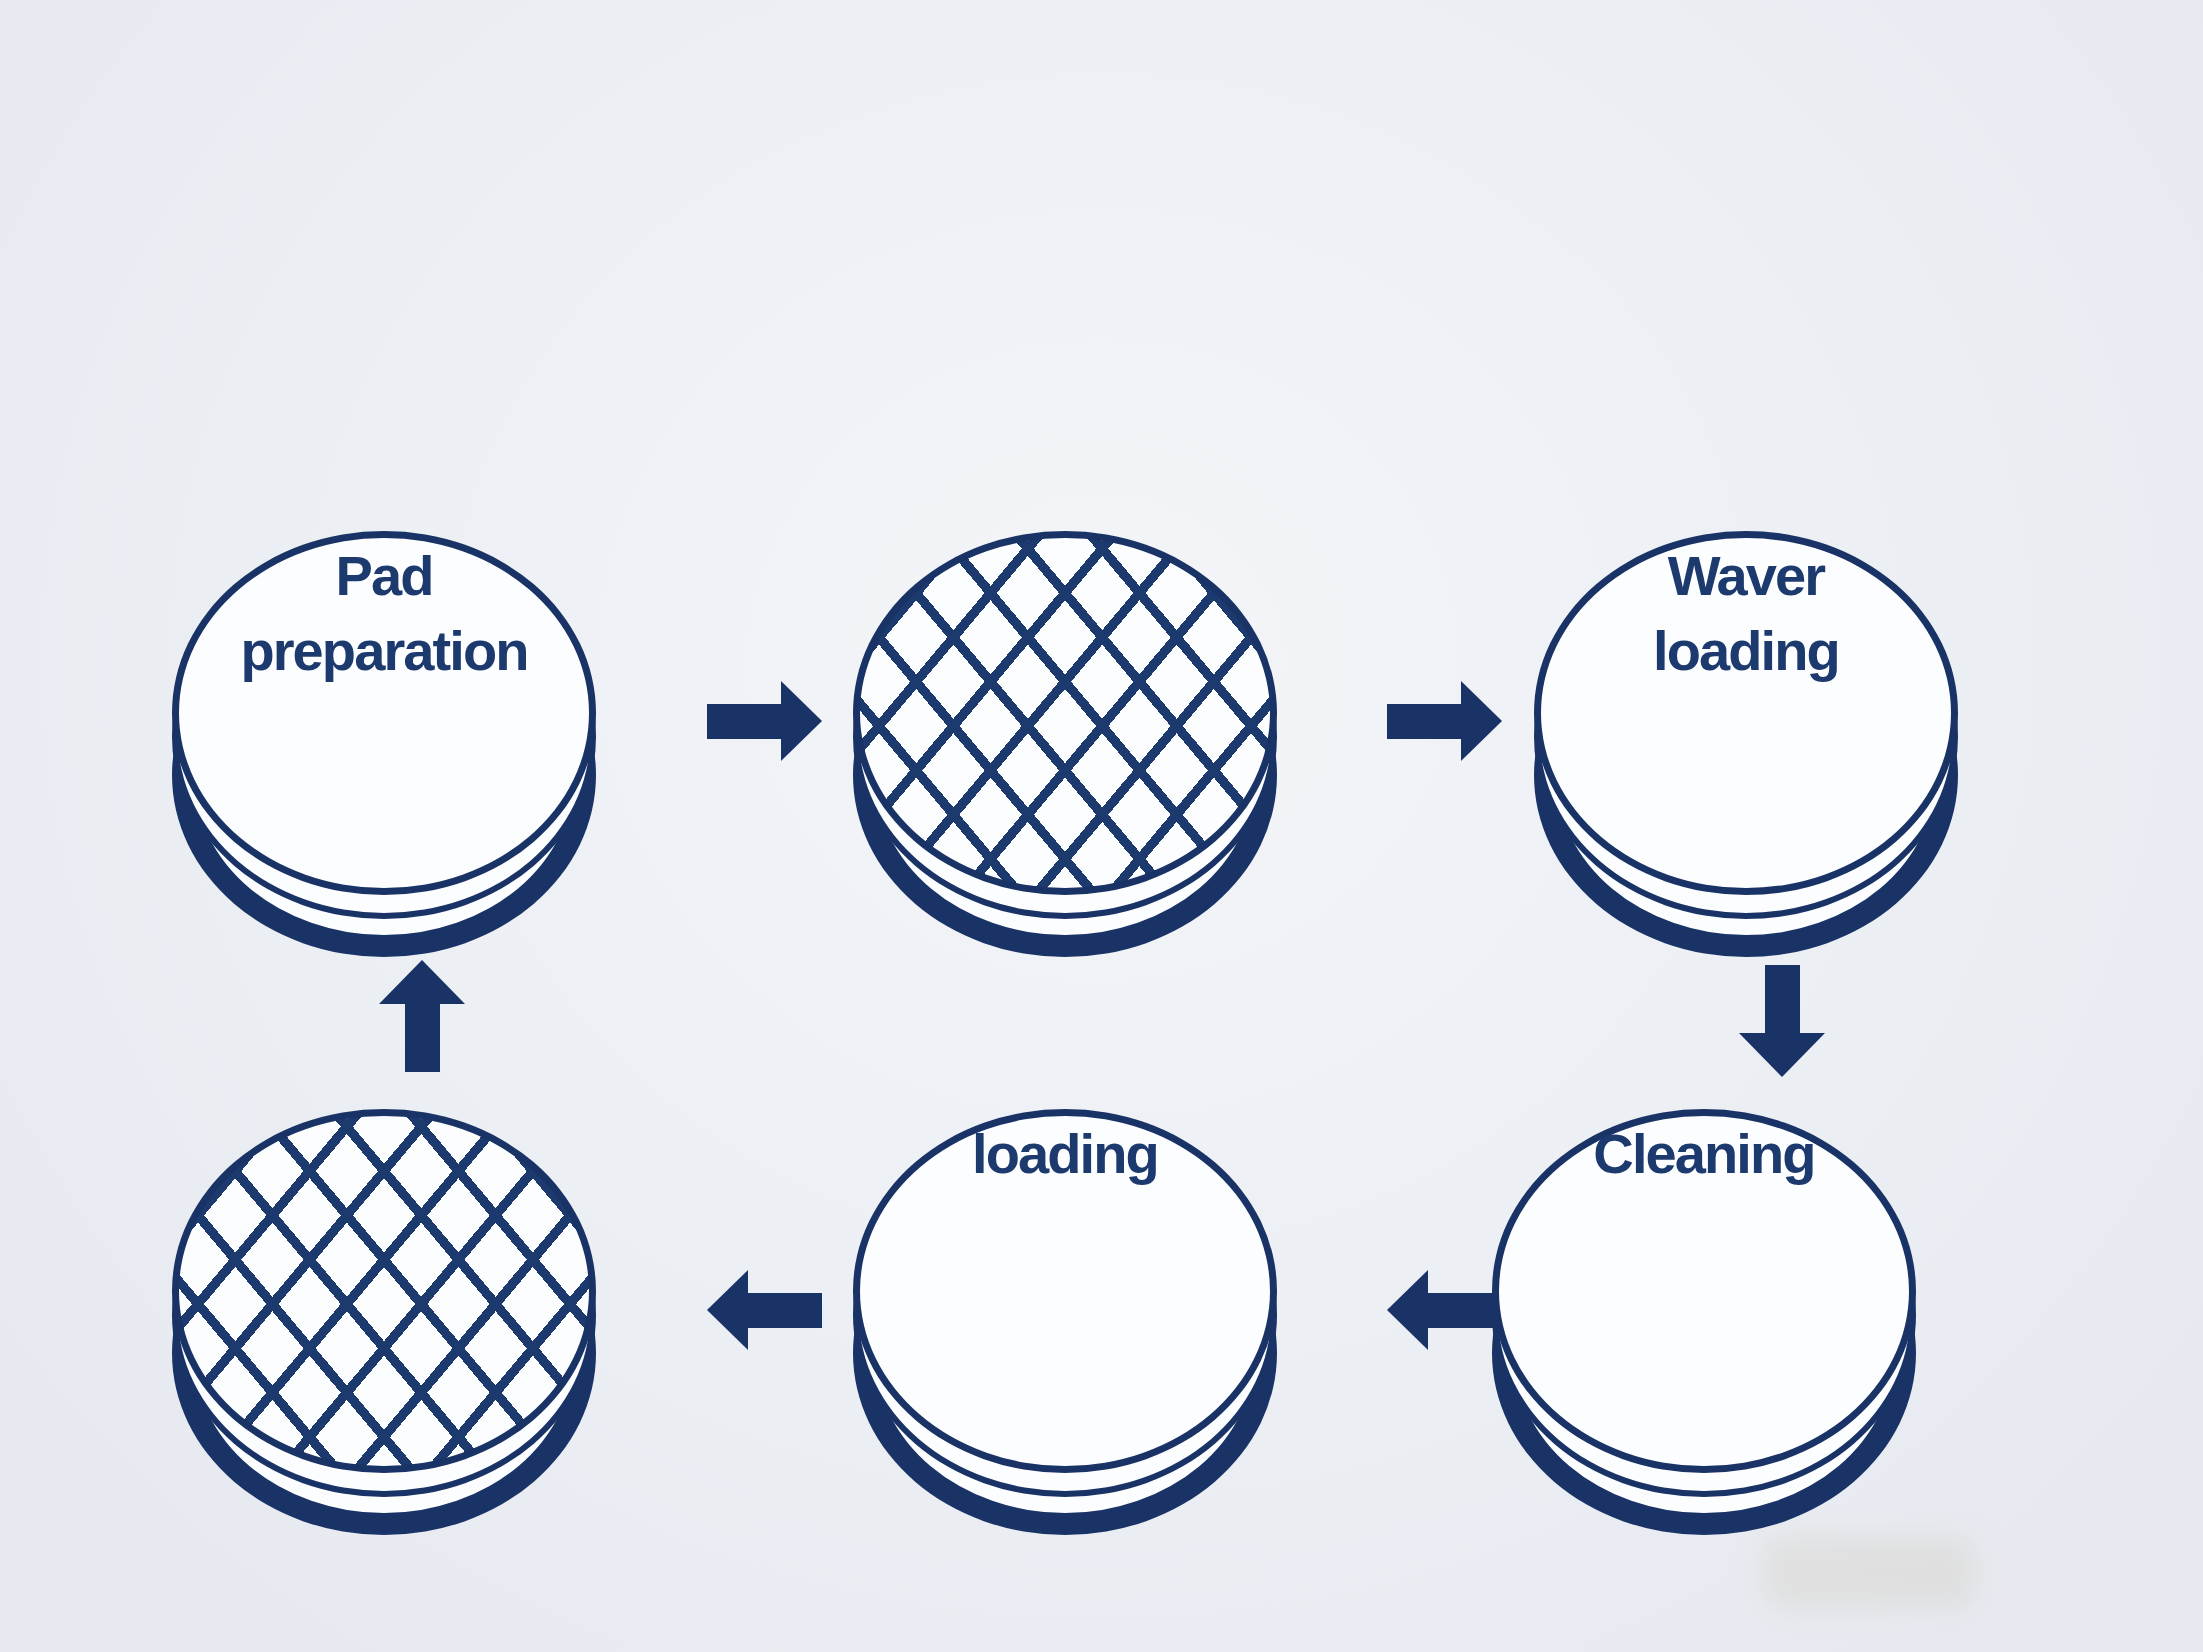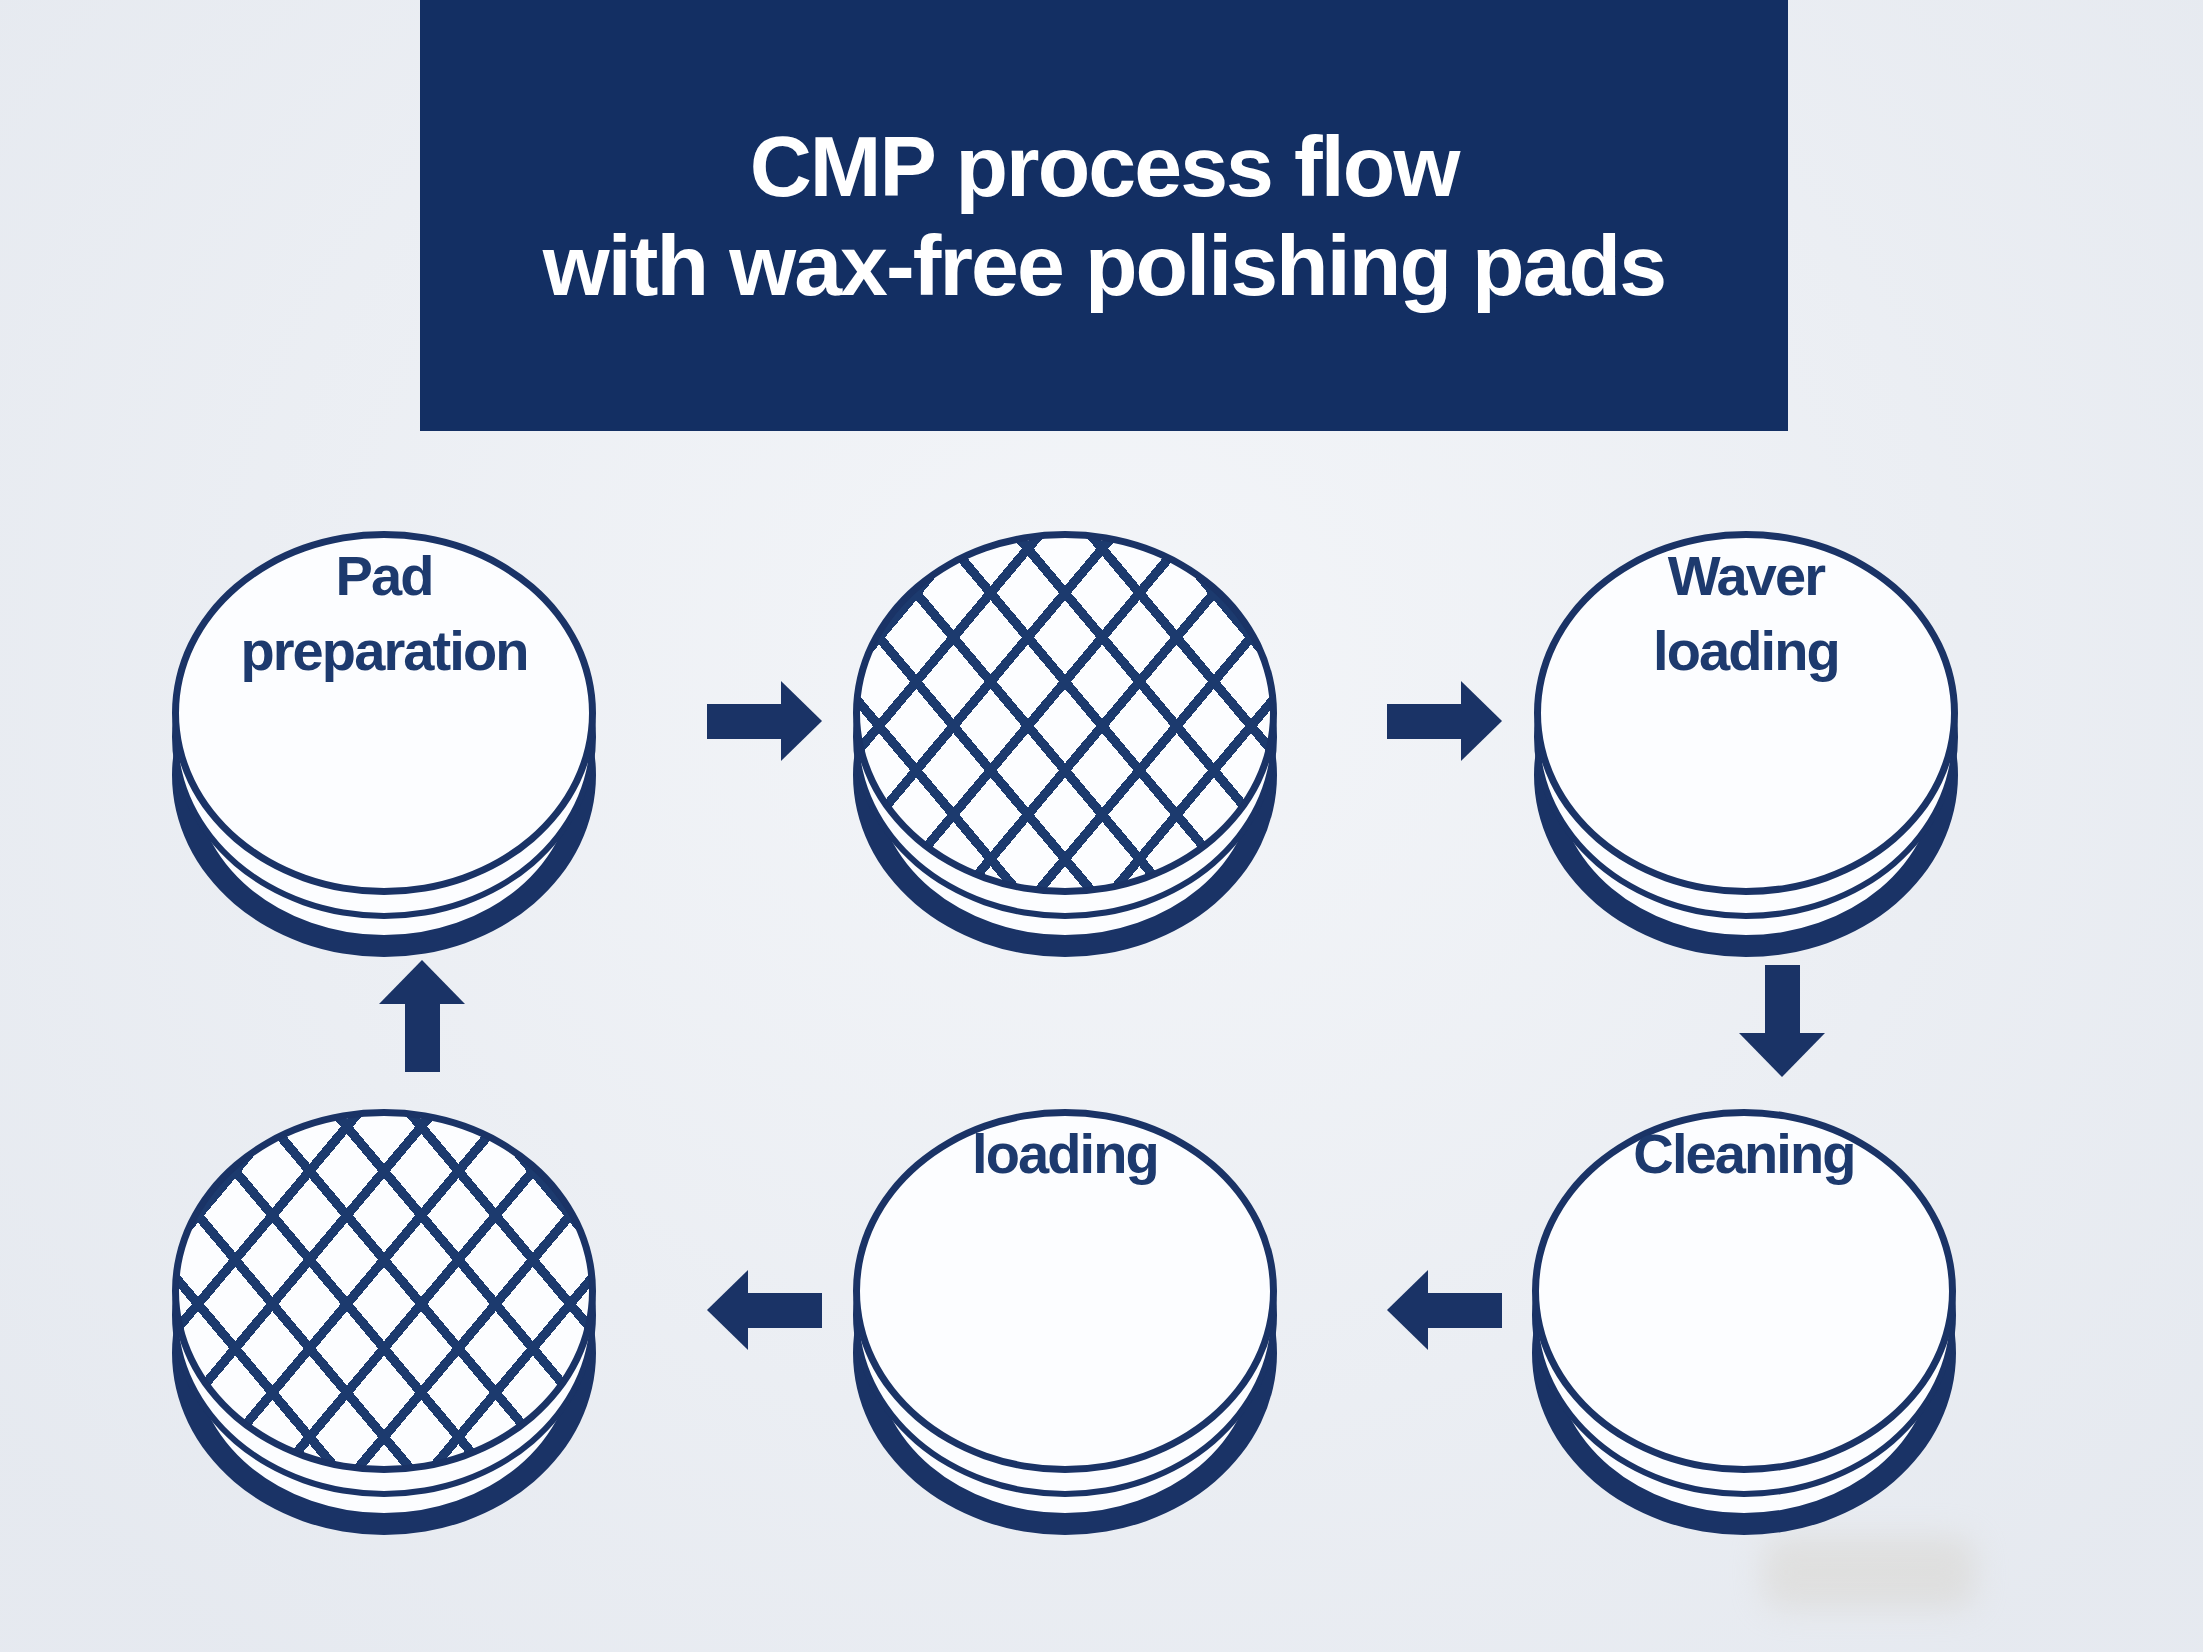--- a/index.html
+++ b/index.html
@@ -70,24 +70,20 @@
   .smudge{
     position:absolute;left:1762px;top:1536px;width:214px;height:73px;
     background:#d8d2c6;opacity:.5;filter:blur(15px);border-radius:20.5px;z-index:0;
   }
 </style>
 </head>
 <body>
 
 <div class="canvas">
 
-  <div class="banner">
-    <div class="line">CMP process flow</div>
-    <div class="line">with wax-free polishing pads</div>
-  </div>
 
   <div class="disk" style="left:172px;top:531px">
     <div class="ell base"></div>
     <div class="ell mid"></div>
     <div class="ell face">
       <div class="label">Pad</div>
       <div class="label">preparation</div>
     </div>
   </div>
 
@@ -143,21 +139,21 @@
     <div class="ell face">
       <div class="label">loading</div>
     </div>
   </div>
 
   <div class="arrow left" style="left:1387px;top:1270px">
     <span class="tri"></span>
       <span class="bar"></span>
   </div>
 
-  <div class="disk" style="left:1532px;top:1109px">
+  <div class="disk" style="left:1492px;top:1109px">
     <div class="ell base"></div>
     <div class="ell mid"></div>
     <div class="ell face">
       <div class="label">Cleaning</div>
     </div>
   </div>
 
   <div class="smudge"></div>
 
 </div>

